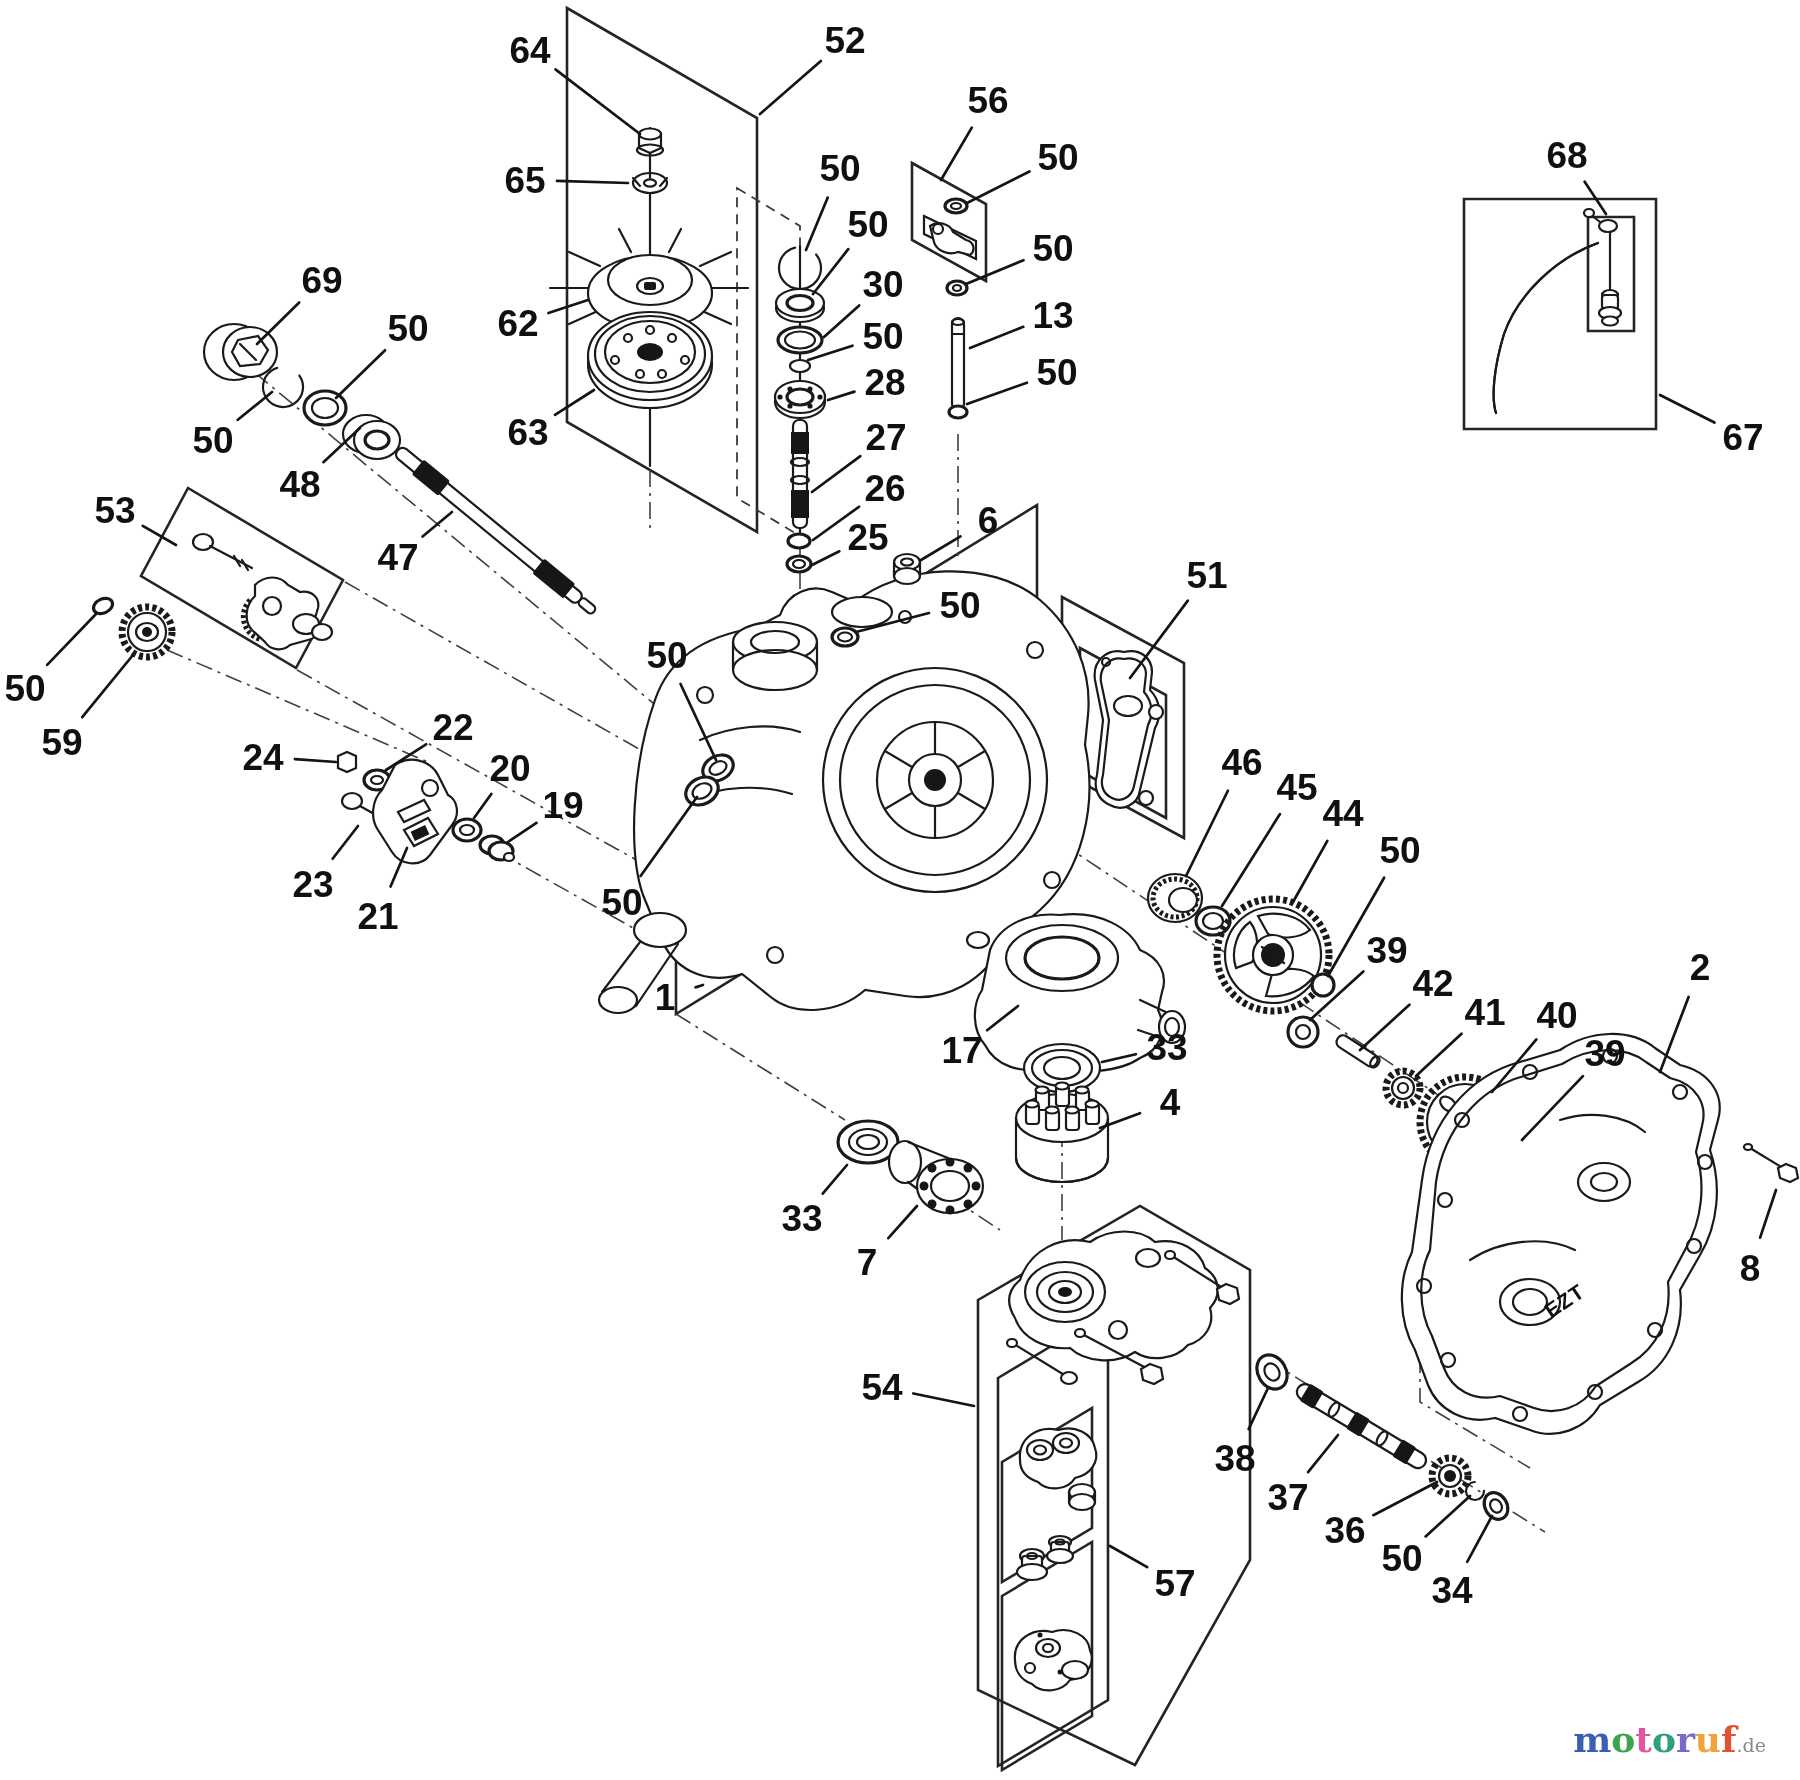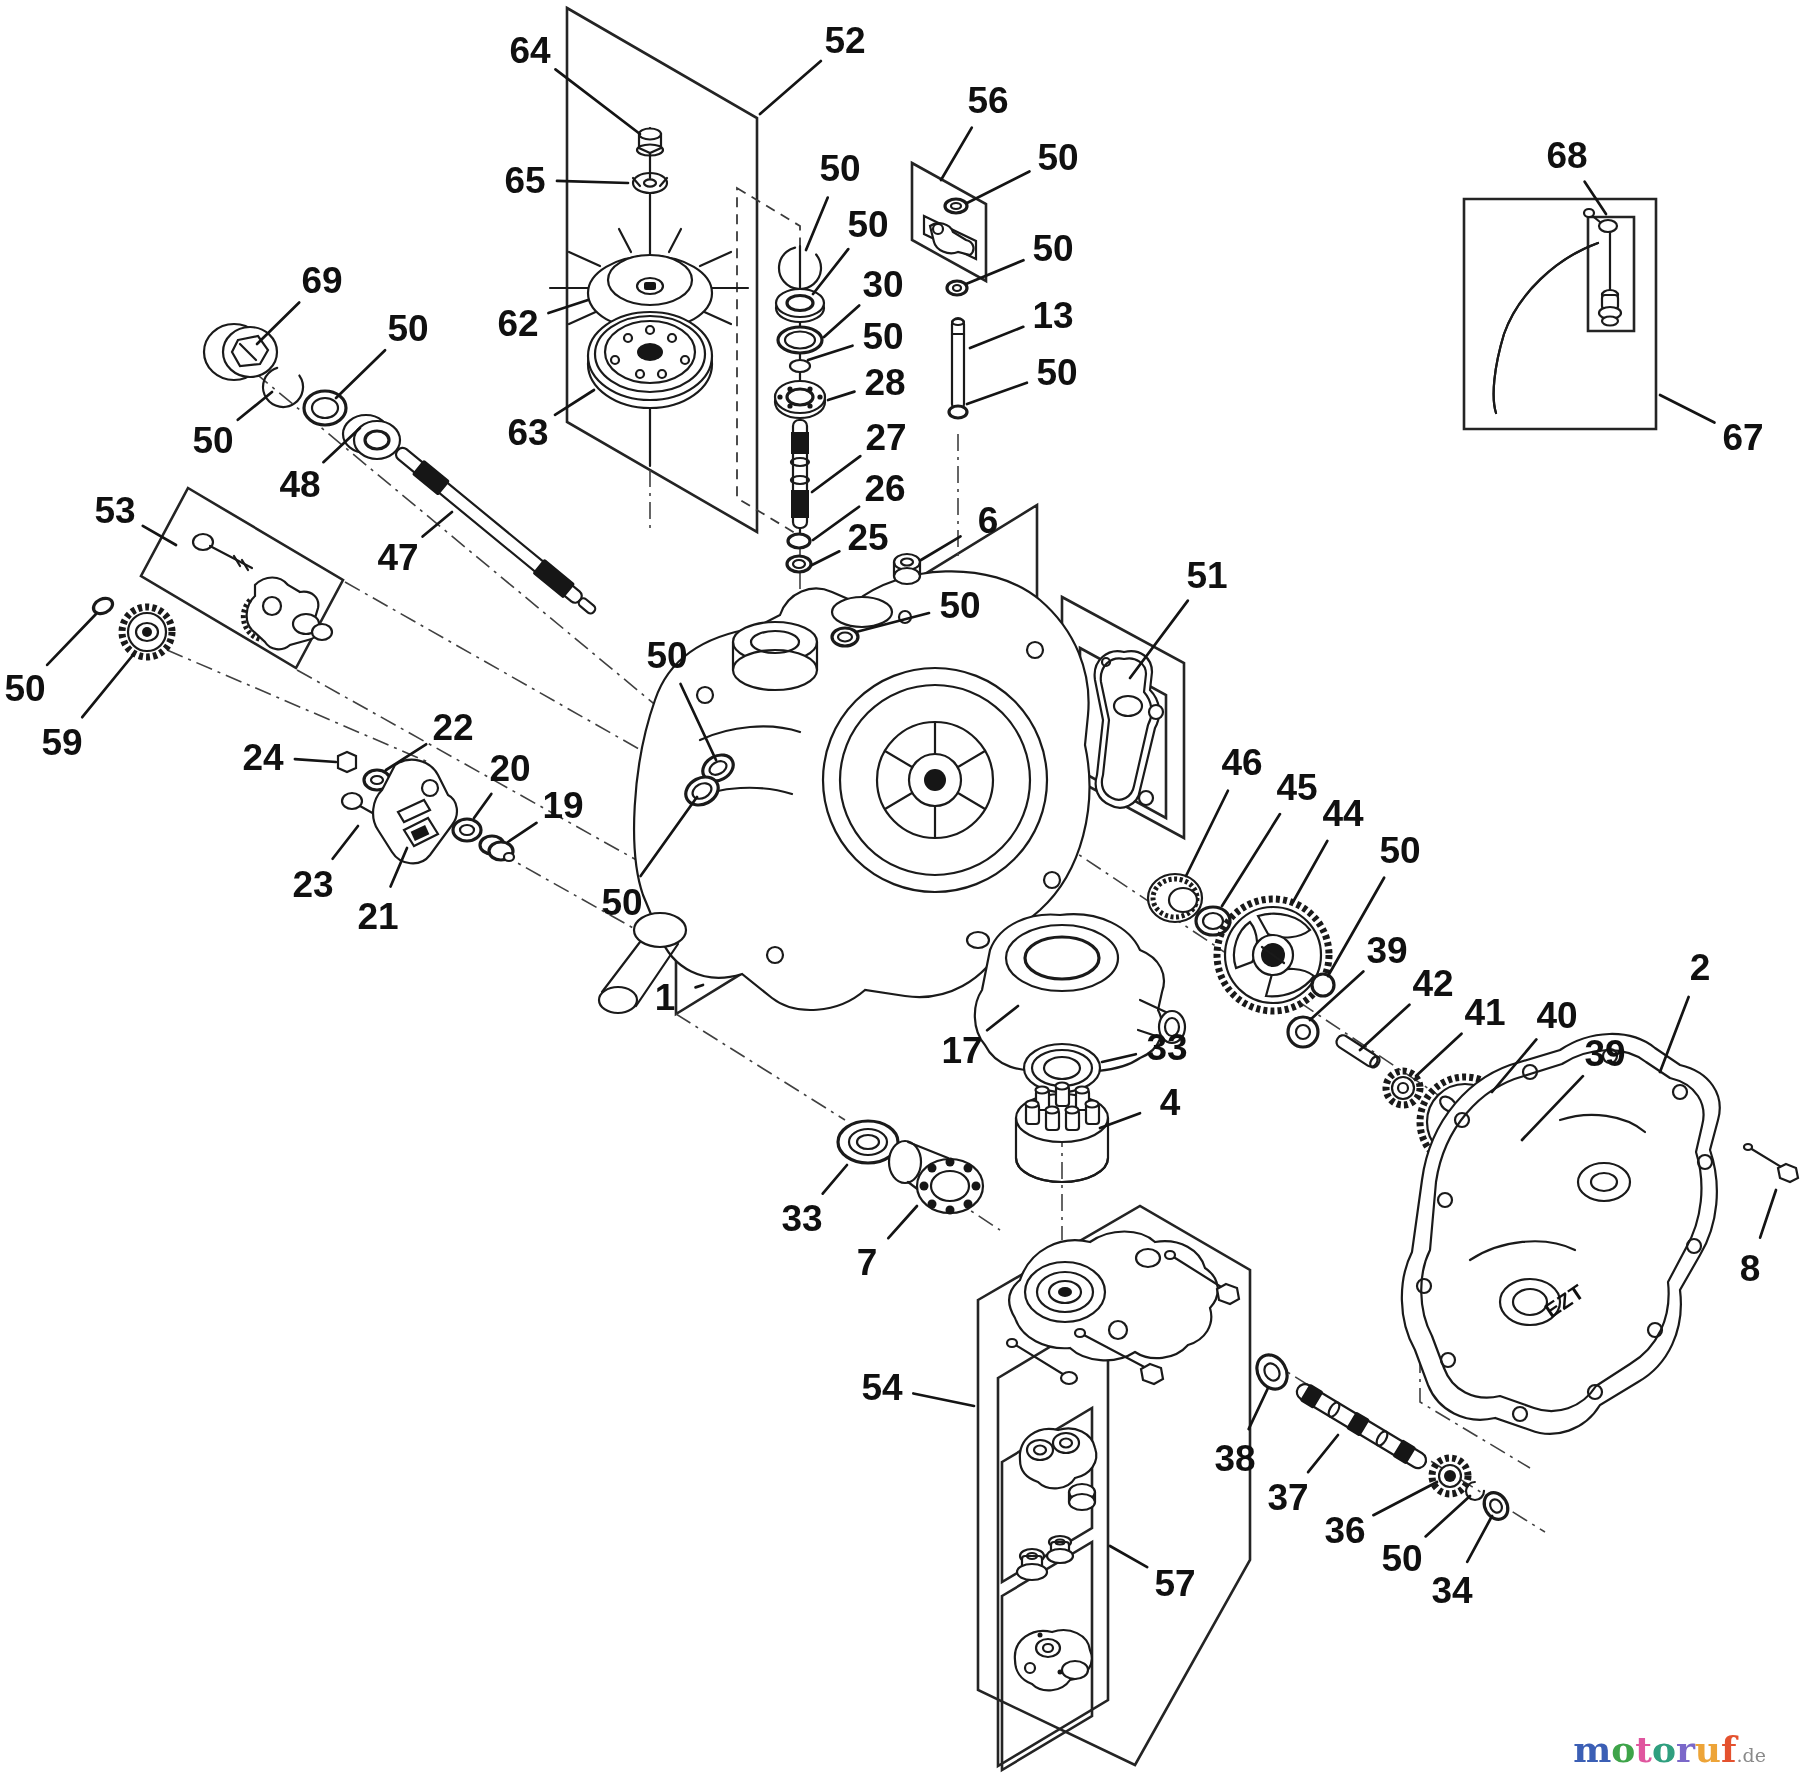--- a/index.html
+++ b/index.html
@@ -10,21 +10,21 @@
   .fwt{fill:#ffffff;stroke:#1a1a1a;stroke-width:3.2}
   .dk{fill:#161616;stroke:none}
   .panel{fill:none;stroke:#242424;stroke-width:2.6}
   .paneld{fill:none;stroke:#3a3a3a;stroke-width:1.8;stroke-dasharray:10 7}
   .cl{fill:none;stroke:#404040;stroke-width:1.6;stroke-dasharray:17 6 3 6}
   .teeth{fill:none;stroke:#1a1a1a;stroke-width:7;stroke-dasharray:4 3.2}
   .teeth2{fill:none;stroke:#1a1a1a;stroke-width:5;stroke-dasharray:3 2.6}
   .callout{font:700 37px "Liberation Sans",sans-serif;fill:#101010}
   .leader{stroke:#141414;stroke-width:2.7;stroke-linecap:round}
   .ezt{font:700 21px "Liberation Sans",sans-serif;fill:#101010;letter-spacing:1px}
-  #watermark{position:absolute;right:34px;bottom:10px;font:700 36px "DejaVu Serif",serif;
+  #watermark{position:absolute;right:34px;bottom:20px;font:700 36px "DejaVu Serif",serif;
              user-select:none;white-space:nowrap}
   #watermark .suf{font:400 19px "DejaVu Serif",serif;vertical-align:baseline}
 </style>
 </head>
 <body>
 
 <div id="stage">
 <svg id="art" width="1800" height="1780" viewBox="0 0 1800 1780">
 
   <g id="layer-panels">

